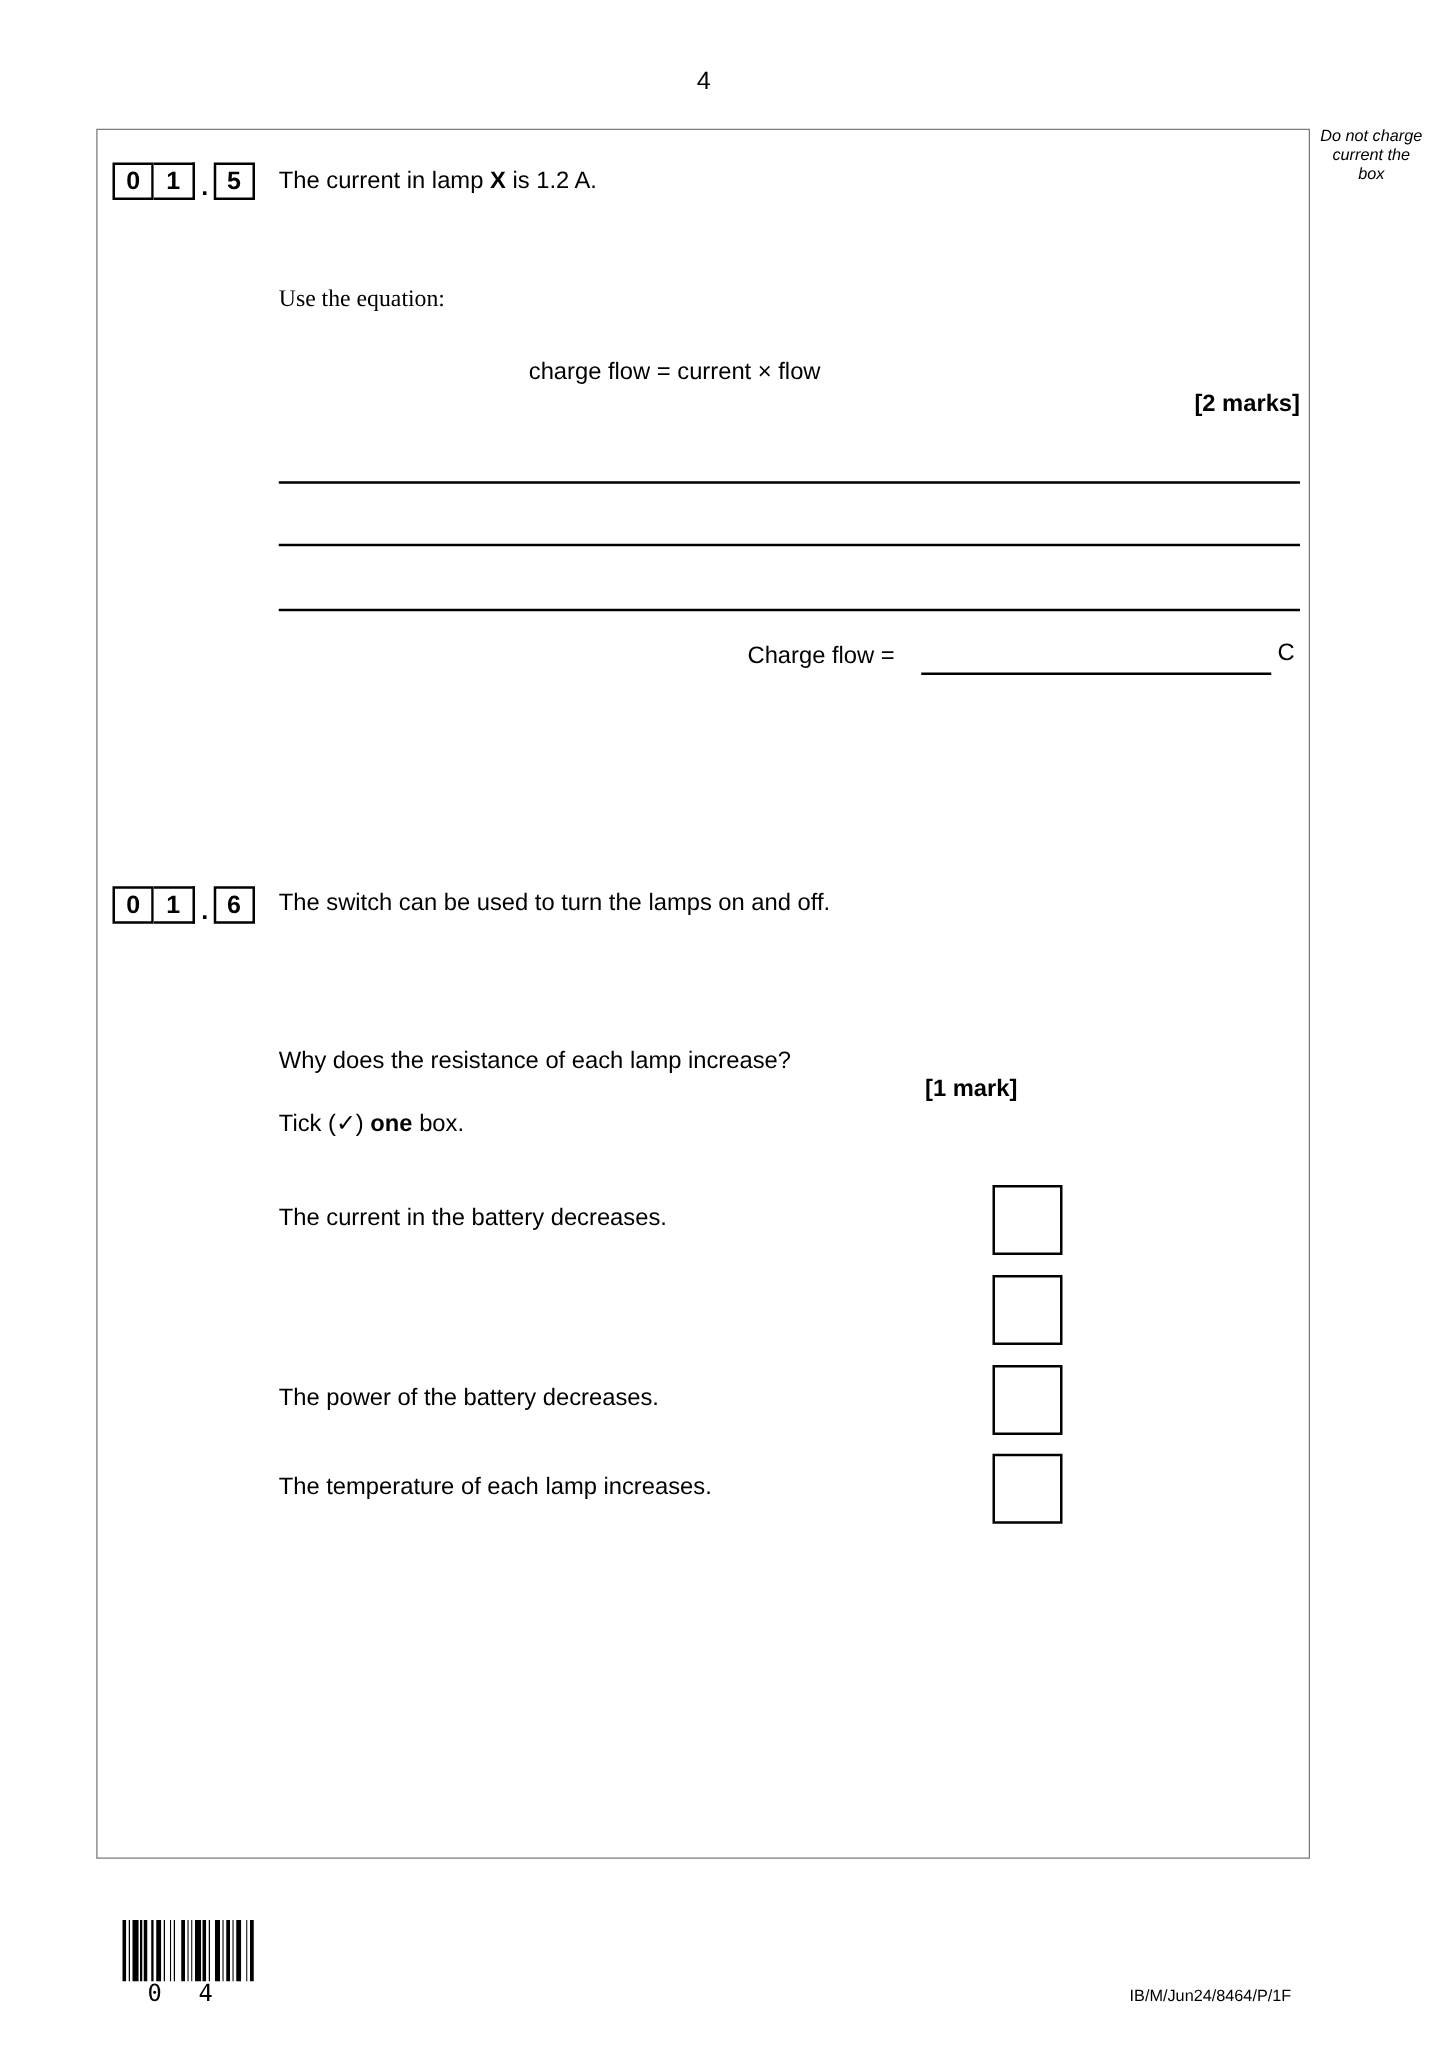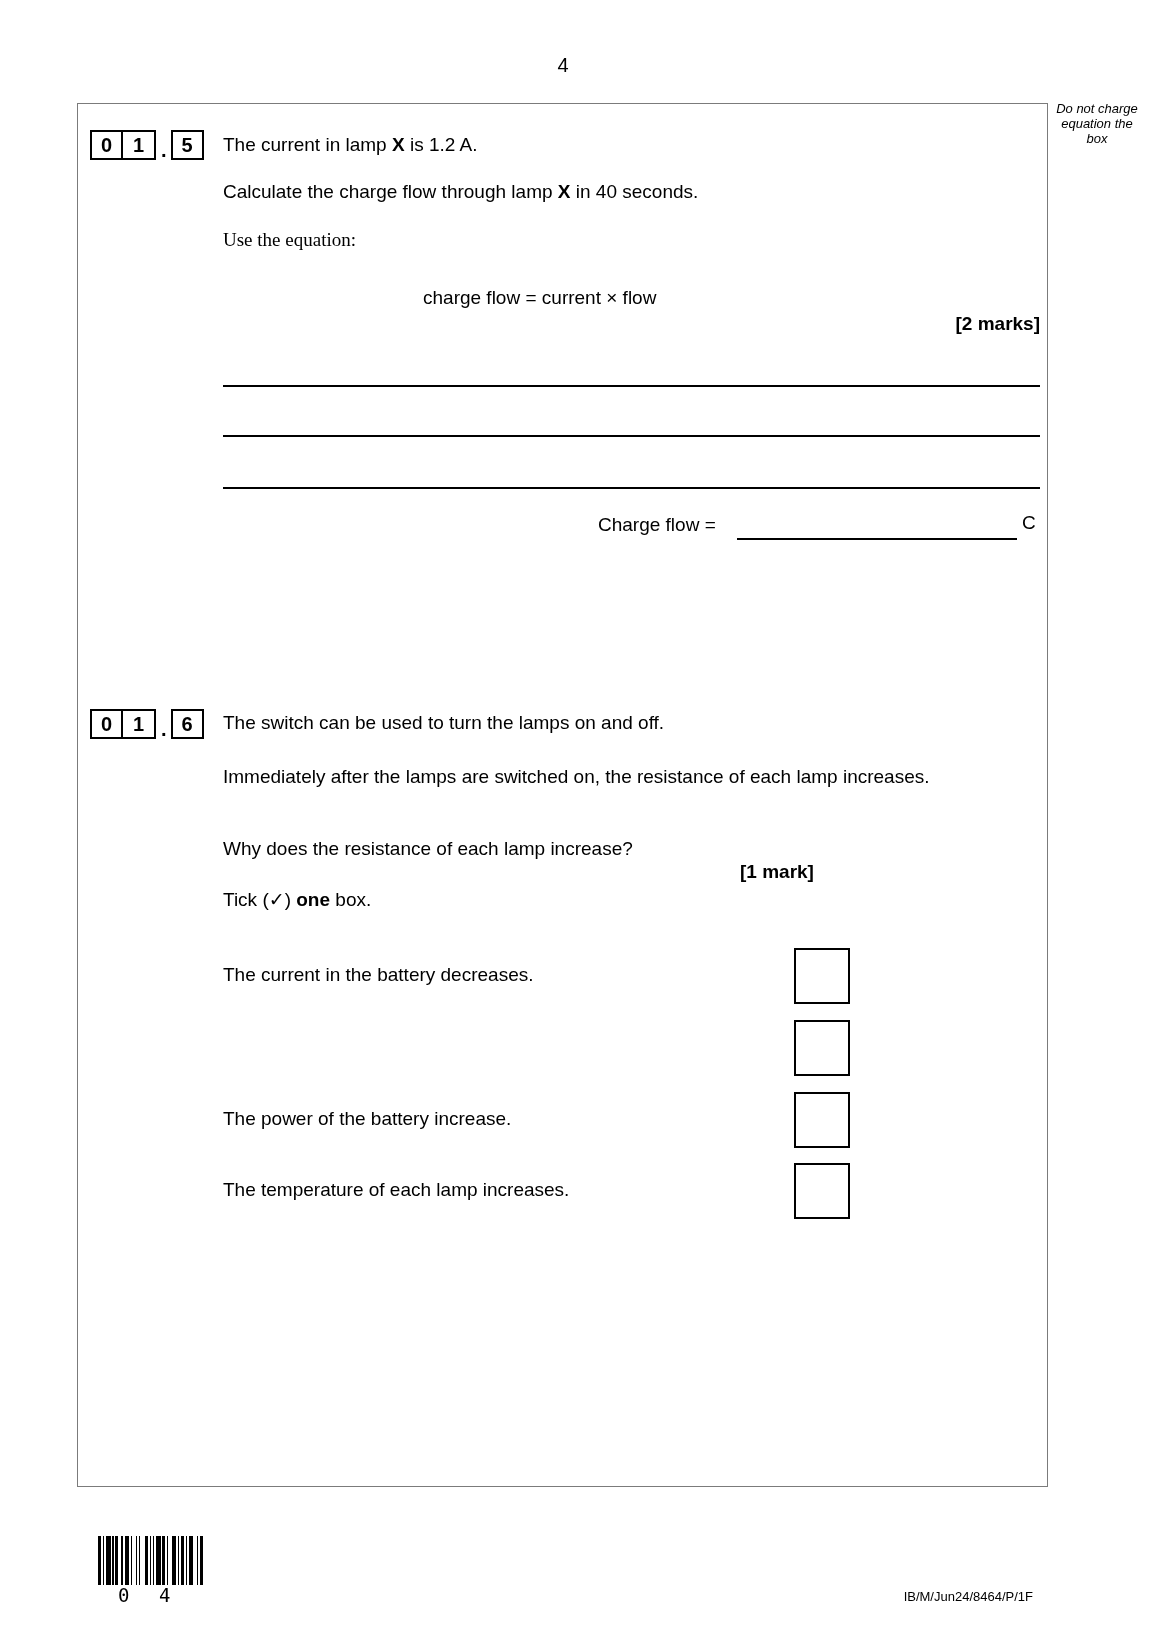--- a/index.html
+++ b/index.html
@@ -58,34 +58,33 @@
 <body>
 
 <div class="page">
 
   <div class="abs pagenum" style="left:0;top:54px;width:1126px;text-align:center;">4</div>
 
   <div class="abs mainbox"></div>
 
   <div class="abs sidenote">
     <span>Do not charge</span>
-    <span>equation the</span>
+    <span>current the</span>
     <span>box</span>
   </div>
 
   <div class="abs qnum" style="left:90px;top:130px;">
     <span class="cell">0</span>
       <span class="cell cell2">1</span>
       <span class="dot">.</span>
       <span class="cell cell3">5</span>
   </div>
 
   <div class="abs txt" style="left:223px;top:134px;"><span>The current in lamp </span><span class="b">X</span><span> is 1.2 A.</span></div>
 
-  <div class="abs txt" style="left:223px;top:181px;"><span>Calculate the charge flow through lamp </span><span class="b">X</span><span> in 40 seconds.</span></div>
 
   <div class="abs txt" style="left:223px;top:229px;font-family:Liberation Serif, serif;">Use the equation:</div>
 
   <div class="abs txt" style="left:423px;top:287px;">charge flow = current × flow</div>
 
   <div class="abs txt b" style="left:740px;top:313px;width:300px;text-align:right;">[2 marks]</div>
 
   <div class="abs ansline" style="left:223px;top:385px;width:817px;"></div>
   <div class="abs ansline" style="left:223px;top:435px;width:817px;"></div>
   <div class="abs ansline" style="left:223px;top:487px;width:817px;"></div>
@@ -95,32 +94,31 @@
   <div class="abs txt" style="left:1022px;top:512px;">C</div>
 
   <div class="abs qnum" style="left:90px;top:709px;">
     <span class="cell">0</span>
       <span class="cell cell2">1</span>
       <span class="dot">.</span>
       <span class="cell cell3">6</span>
   </div>
 
   <div class="abs txt" style="left:223px;top:712px;">The switch can be used to turn the lamps on and off.</div>
-  <div class="abs txt" style="left:223px;top:766px;">Immediately after the lamps are switched on, the resistance of each lamp increases.</div>
   <div class="abs txt" style="left:223px;top:838px;">Why does the resistance of each lamp increase?</div>
   <div class="abs txt b" style="left:740px;top:861px;width:300px;text-align:left;">[1 mark]</div>
 
   <div class="abs txt" style="left:223px;top:889px;"><span>Tick (</span><span>✓</span><span>) </span><span class="b">one</span><span> box.</span></div>
 
   <div class="abs txt" style="left:223px;top:964px;">The current in the battery decreases.</div>
   <div class="abs checkbox" style="left:794px;top:948px;"></div>
 
   <div class="abs checkbox" style="left:794px;top:1020px;"></div>
 
-  <div class="abs txt" style="left:223px;top:1108px;">The power of the battery increase.</div>
+  <div class="abs txt" style="left:223px;top:1108px;">The power of the battery decreases.</div>
   <div class="abs checkbox" style="left:794px;top:1092px;"></div>
 
   <div class="abs txt" style="left:223px;top:1179px;">The temperature of each lamp increases.</div>
   <div class="abs checkbox" style="left:794px;top:1163px;"></div>
 
   <div class="abs barcode" style="left:98px;top:1536px;"><span style="display: inline-block; height: 100%; width: 3.14px; background: rgb(0, 0, 0);"></span><span style="display: inline-block; height: 100%; width: 1.57px; background: rgb(255, 255, 255);"></span><span style="display: inline-block; height: 100%; width: 1.57px; background: rgb(0, 0, 0);"></span><span style="display: inline-block; height: 100%; width: 1.57px; background: rgb(255, 255, 255);"></span><span style="display: inline-block; height: 100%; width: 4.71px; background: rgb(0, 0, 0);"></span><span style="display: inline-block; height: 100%; width: 1.57px; background: rgb(255, 255, 255);"></span><span style="display: inline-block; height: 100%; width: 1.57px; background: rgb(0, 0, 0);"></span><span style="display: inline-block; height: 100%; width: 1.57px; background: rgb(255, 255, 255);"></span><span style="display: inline-block; height: 100%; width: 3.14px; background: rgb(0, 0, 0);"></span><span style="display: inline-block; height: 100%; width: 3.14px; background: rgb(255, 255, 255);"></span><span style="display: inline-block; height: 100%; width: 1.57px; background: rgb(0, 0, 0);"></span><span style="display: inline-block; height: 100%; width: 1.57px; background: rgb(255, 255, 255);"></span><span style="display: inline-block; height: 100%; width: 4.71px; background: rgb(0, 0, 0);"></span><span style="display: inline-block; height: 100%; width: 1.57px; background: rgb(255, 255, 255);"></span><span style="display: inline-block; height: 100%; width: 1.57px; background: rgb(0, 0, 0);"></span><span style="display: inline-block; height: 100%; width: 3.14px; background: rgb(255, 255, 255);"></span><span style="display: inline-block; height: 100%; width: 1.57px; background: rgb(0, 0, 0);"></span><span style="display: inline-block; height: 100%; width: 1.57px; background: rgb(255, 255, 255);"></span><span style="display: inline-block; height: 100%; width: 1.57px; background: rgb(0, 0, 0);"></span><span style="display: inline-block; height: 100%; width: 4.71px; background: rgb(255, 255, 255);"></span><span style="display: inline-block; height: 100%; width: 3.14px; background: rgb(0, 0, 0);"></span><span style="display: inline-block; height: 100%; width: 1.57px; background: rgb(255, 255, 255);"></span><span style="display: inline-block; height: 100%; width: 1.57px; background: rgb(0, 0, 0);"></span><span style="display: inline-block; height: 100%; width: 1.57px; background: rgb(255, 255, 255);"></span><span style="display: inline-block; height: 100%; width: 1.57px; background: rgb(0, 0, 0);"></span><span style="display: inline-block; height: 100%; width: 1.57px; background: rgb(255, 255, 255);"></span><span style="display: inline-block; height: 100%; width: 4.71px; background: rgb(0, 0, 0);"></span><span style="display: inline-block; height: 100%; width: 1.57px; background: rgb(255, 255, 255);"></span><span style="display: inline-block; height: 100%; width: 3.14px; background: rgb(0, 0, 0);"></span><span style="display: inline-block; height: 100%; width: 1.57px; background: rgb(255, 255, 255);"></span><span style="display: inline-block; height: 100%; width: 1.57px; background: rgb(0, 0, 0);"></span><span style="display: inline-block; height: 100%; width: 3.14px; background: rgb(255, 255, 255);"></span><span style="display: inline-block; height: 100%; width: 4.71px; background: rgb(0, 0, 0);"></span><span style="display: inline-block; height: 100%; width: 1.57px; background: rgb(255, 255, 255);"></span><span style="display: inline-block; height: 100%; width: 1.57px; background: rgb(0, 0, 0);"></span><span style="display: inline-block; height: 100%; width: 1.57px; background: rgb(255, 255, 255);"></span><span style="display: inline-block; height: 100%; width: 3.14px; background: rgb(0, 0, 0);"></span><span style="display: inline-block; height: 100%; width: 1.57px; background: rgb(255, 255, 255);"></span><span style="display: inline-block; height: 100%; width: 1.57px; background: rgb(0, 0, 0);"></span><span style="display: inline-block; height: 100%; width: 1.57px; background: rgb(255, 255, 255);"></span><span style="display: inline-block; height: 100%; width: 4.71px; background: rgb(0, 0, 0);"></span><span style="display: inline-block; height: 100%; width: 3.14px; background: rgb(255, 255, 255);"></span><span style="display: inline-block; height: 100%; width: 1.57px; background: rgb(0, 0, 0);"></span><span style="display: inline-block; height: 100%; width: 1.57px; background: rgb(255, 255, 255);"></span><span style="display: inline-block; height: 100%; width: 3.14px; background: rgb(0, 0, 0);"></span></div>
   <div class="abs bcdigits" style="left:118px;top:1584px;">0 4</div>
   <div class="abs footercode" style="right:125px;top:1589px;">IB/M/Jun24/8464/P/1F</div>
 
 </div>

